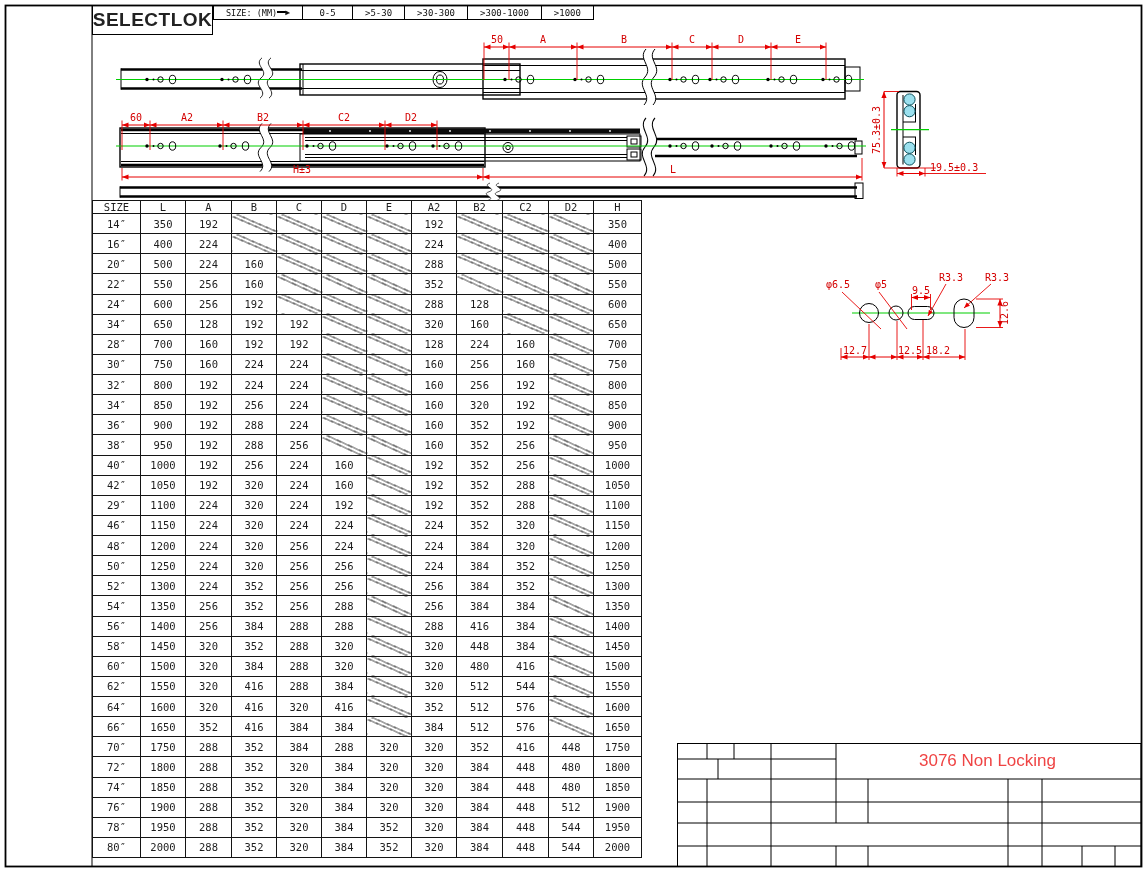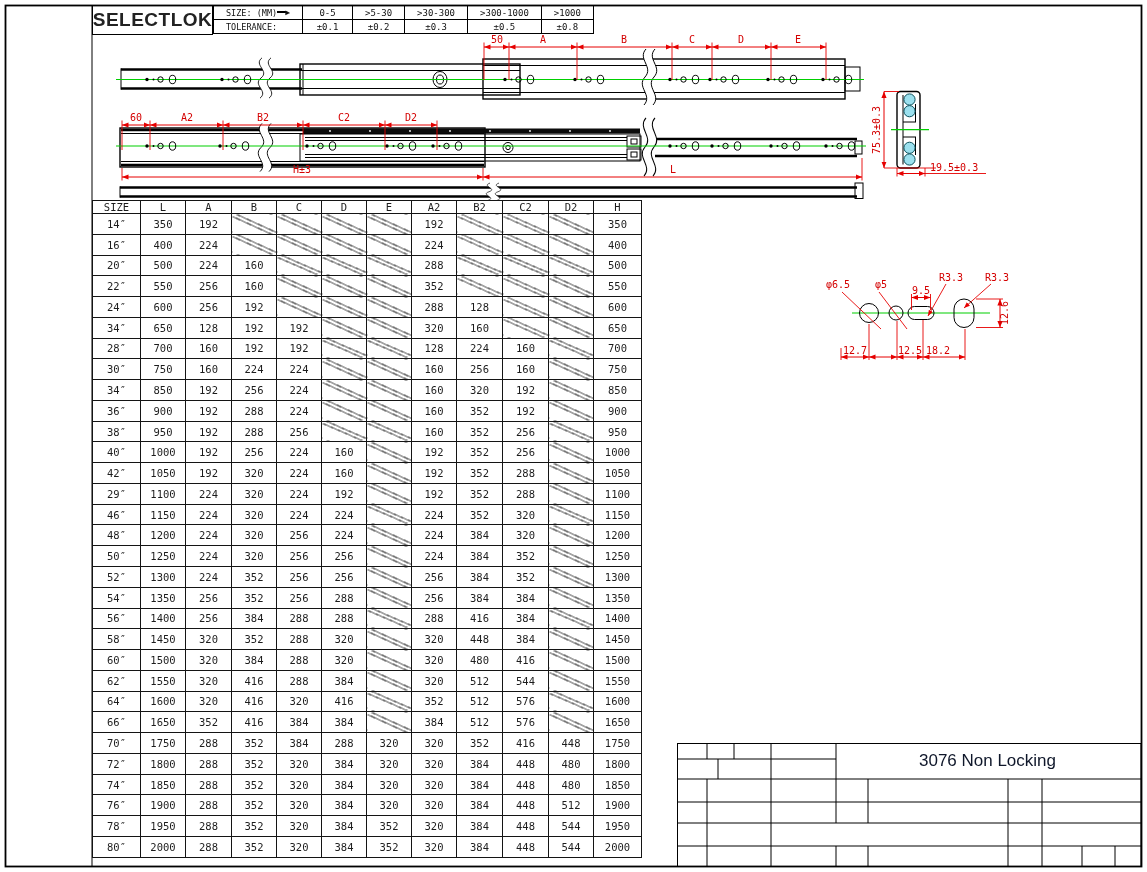--- a/index.html
+++ b/index.html
@@ -33,21 +33,21 @@
               border-collapse:collapse;table-layout:fixed;}
   .size-table th,.size-table td{border:1px solid #141414;padding:0;text-align:center;
               font:10.5px "DejaVu Sans Mono", monospace;font-weight:normal;color:#1c1c1c;
               overflow:hidden;white-space:nowrap;}
   .size-table td.diag{background-image:linear-gradient(to top right,
         transparent 43.5%, #4a4a4a 43.5%, #4a4a4a 46.5%, transparent 46.5%,
         transparent 53.5%, #4a4a4a 53.5%, #4a4a4a 56.5%, transparent 56.5%);}
 
   .drawing-title{position:absolute;left:836px;top:744px;width:303px;height:34px;
                  display:flex;align-items:center;justify-content:center;
-                 font-family:"Liberation Sans", sans-serif;font-size:17px;color:#0f172a;}
+                 font-family:"Liberation Sans", sans-serif;font-size:17px;color:#ef4444;}
 </style>
 </head>
 <body>
 
 <div class="page">
 
   <svg width="1147" height="872" viewBox="0 0 1147 872">
     <defs>
       <marker id="ah" viewBox="0 0 10 10" refX="10" refY="5" markerWidth="6.5" markerHeight="6.5" orient="auto-start-reverse">
           <path d="M0,1 L10,5 L0,9 Z" fill="#e60000"></path>
@@ -312,28 +312,20 @@
       </colgroup>
     <tbody>
         <tr>
       <td class="lbl"><span>SIZE: (MM)</span><span class="size-arrow">▶</span></td>
       <td>0-5</td>
       <td>&gt;5-30</td>
       <td>&gt;30-300</td>
       <td>&gt;300-1000</td>
       <td>&gt;1000</td>
     </tr>
-    <tr>
-      <td class="lbl">TOLERANCE:</td>
-      <td>±0.1</td>
-      <td>±0.2</td>
-      <td>±0.3</td>
-      <td>±0.5</td>
-      <td>±0.8</td>
-    </tr>
   </tbody>
     </table>
 
   <table class="size-table">
     <colgroup>
       <col style="width:48px">
         <col style="width:45px">
         <col style="width:46px">
         <col style="width:45px">
       <col style="width:45px">
@@ -468,20 +460,34 @@
           <td>224</td>
           <td class="diag"></td>
           <td class="diag"></td>
           <td>160</td>
           <td>256</td>
           <td>160</td>
           <td class="diag"></td>
           <td>750</td>
         </tr>
         <tr>
+          <td>32″</td>
+          <td>800</td>
+          <td>192</td>
+          <td>224</td>
+          <td>224</td>
+          <td class="diag"></td>
+          <td class="diag"></td>
+          <td>160</td>
+          <td>256</td>
+          <td>192</td>
+          <td class="diag"></td>
+          <td>800</td>
+        </tr>
+        <tr>
           <td>34″</td>
           <td>850</td>
           <td>192</td>
           <td>256</td>
           <td>224</td>
           <td class="diag"></td>
           <td class="diag"></td>
           <td>160</td>
           <td>320</td>
           <td>192</td>

